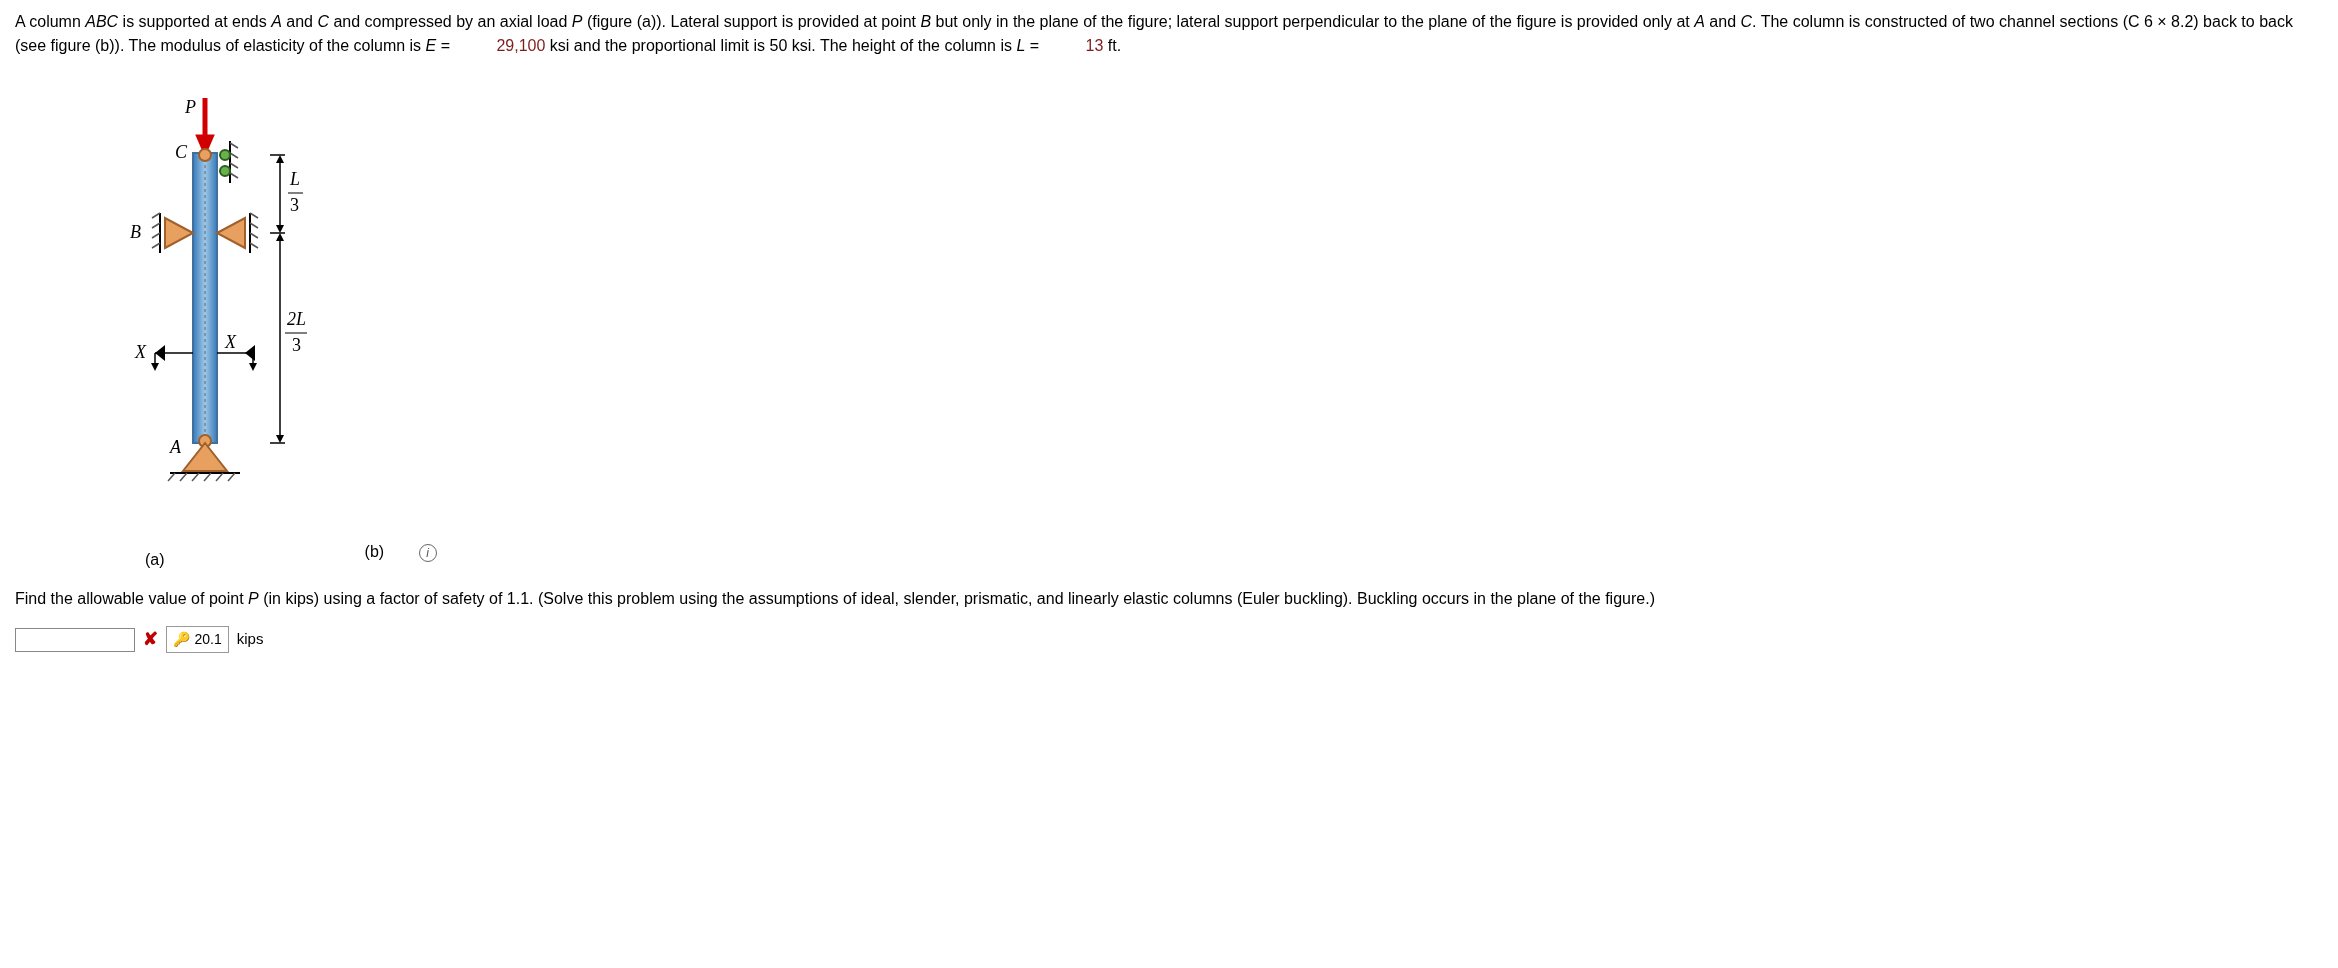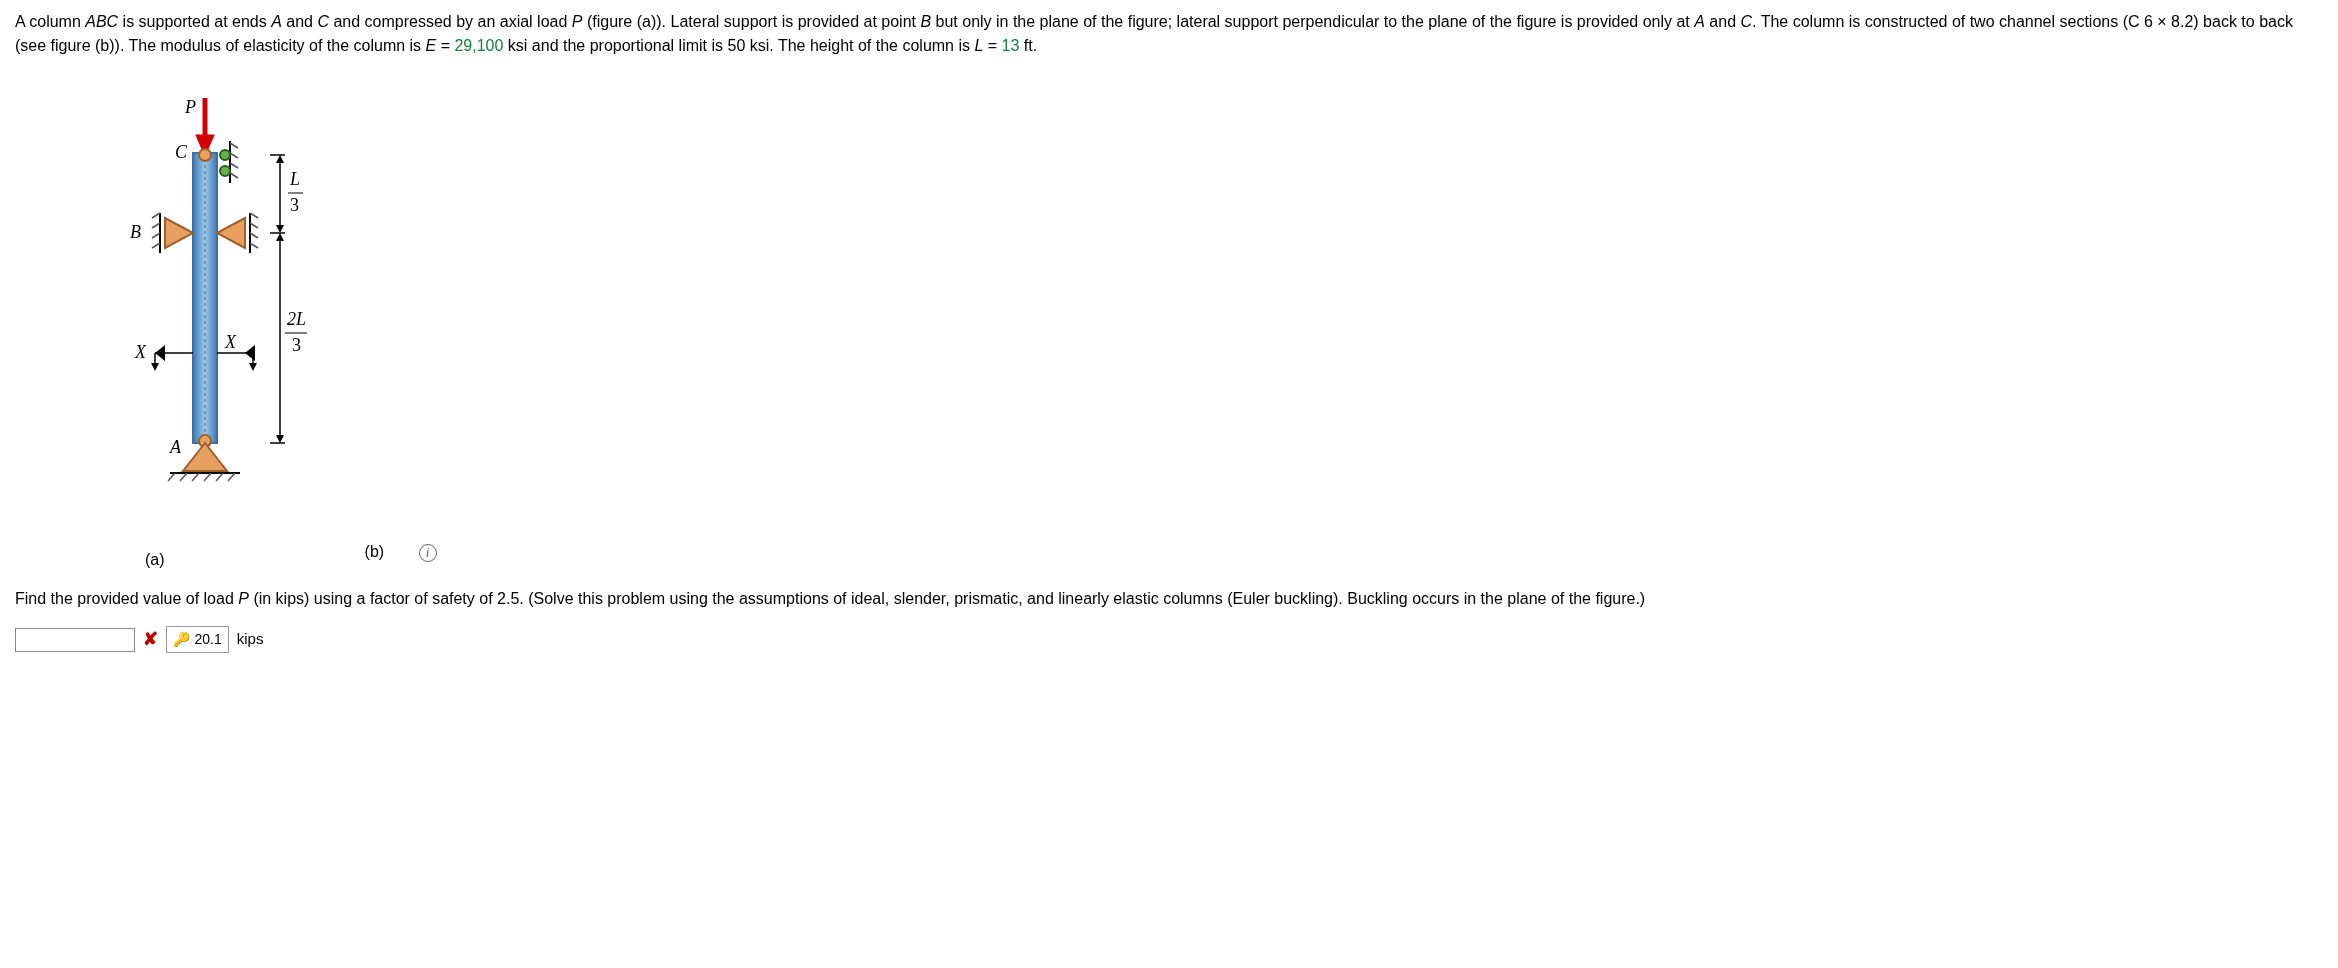--- a/index.html
+++ b/index.html
@@ -7,21 +7,21 @@
       font-family: Arial, Helvetica, sans-serif;
       font-size: 16px;
       color: #000;
       padding: 10px 15px;
       line-height: 1.5;
     }
     .problem-text {
       font-size: 16px;
       margin-bottom: 25px;
     }
-    .problem-text .red { color: #15803d; }
+    .problem-text .red { color: #7f1d1d; margin-left: 42px; }
     .problem-text em { }
     .figures-row {
       display: flex;
       align-items: flex-end;
       gap: 40px;
       margin: 20px 0 30px 60px;
     }
     .figure-a {
       position: relative;
       width: 240px;
@@ -205,21 +205,21 @@
 
 <div class="fig-label-row">
   <span class="fig-label">(a)</span>
   <span>
     <span class="fig-label">(b)</span>
     <span class="info-icon">i</span>
   </span>
 </div>
 
 <div class="question-text">
-  <span>Find the provided value of load </span><em>P</em><span> (in kips) using a factor of safety of 2.5. (Solve this problem using the assumptions of ideal, slender, prismatic, and linearly elastic columns (Euler buckling). Buckling occurs in the plane of the figure.)</span>
+  <span>Find the allowable value of point </span><em>P</em><span> (in kips) using a factor of safety of 1.1. (Solve this problem using the assumptions of ideal, slender, prismatic, and linearly elastic columns (Euler buckling). Buckling occurs in the plane of the figure.)</span>
 </div>
 
 <div class="answer-row">
   <input type="text" class="answer-input" value="" style="">
   <span class="x-mark">✘</span>
   <span class="key-answer">
     <span class="key-icon">🔑</span>
     <span>20.1</span>
   </span>
   <span class="unit">kips</span>

